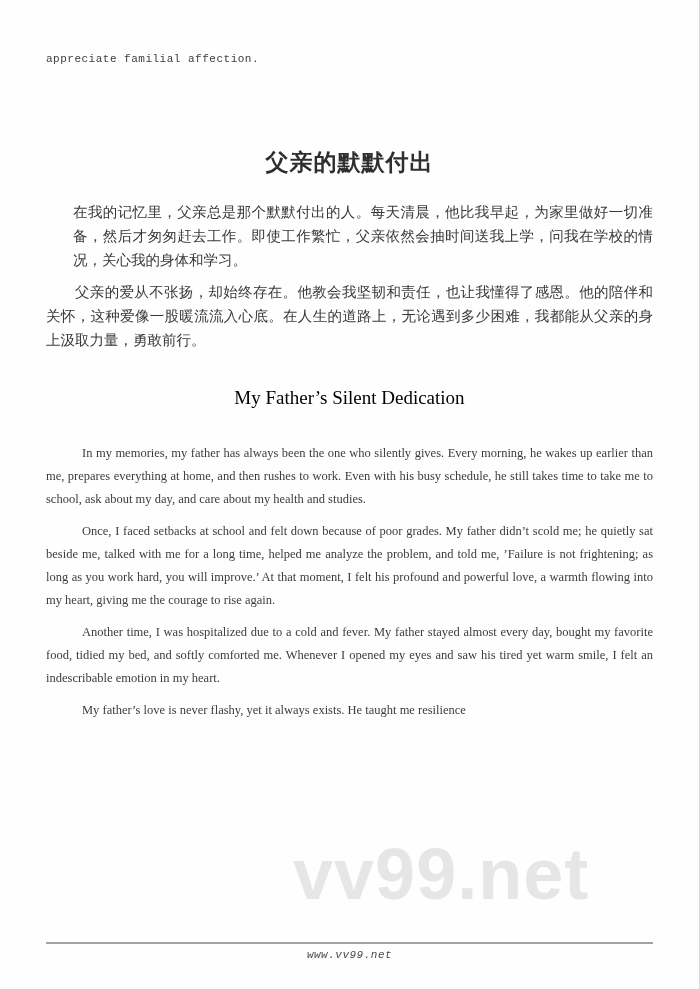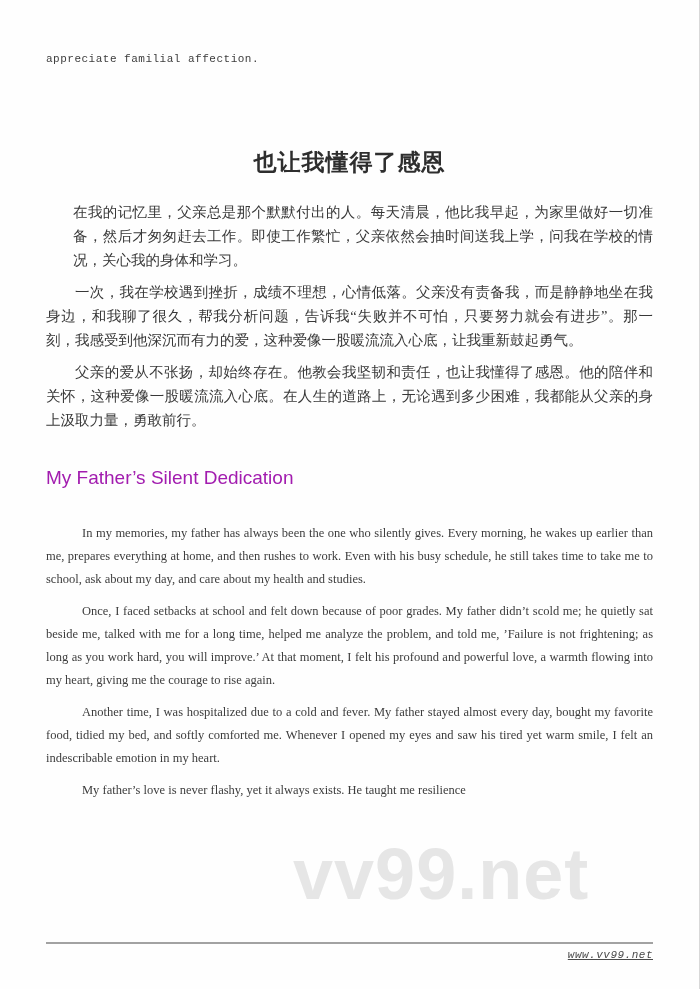--- a/index.html
+++ b/index.html
@@ -54,26 +54,26 @@
     margin-top: 22px;
     text-indent: 0;
     margin-left: 27px;
   }
   .zh.ind {
     text-indent: 2em;
   }
   
   .en-title {
     margin: 33px 0 0 0;
-    font-family: Liberation Sans, sans-serif;
+    font-family: Liberation Serif, serif;
     font-size: 19px;
     font-weight: normal;
     line-height: 26px;
-    text-align: left;
-    color: #a21caf;
+    text-align: center;
+    color: #000000;
   }
   .en {
     margin: 0 0 9px 0;
     font-family: Liberation Serif, serif;
     font-size: 12.5px;
     line-height: 23px;
     text-align: justify;
     text-indent: 36px;
     color: #3c3c3c;
   }
@@ -105,44 +105,42 @@
     left: 46px;
     right: 46px;
     top: 942px;
   }
   .footer-rule {
     height: 0;
     border-top: 2px solid #a2a2a2;
   }
   .footer-url {
     margin-top: 5px;
-    text-align: right;
+    text-align: center;
     font-family: "Liberation Mono", "DejaVu Sans Mono", monospace;
     font-style: italic;
     font-size: 11px;
     color: #4a4a4a;
     letter-spacing: 0.5px;
-    text-decoration: underline;
   }
 </style>
 </head>
 <body>
 
 <div class="page">
 
   <div class="watermark">vv99.net</div>
 
   <div class="content">
 
     <p class="cont">appreciate familial affection.</p>
 
-    <h1 class="zh-title">也让我懂得了感恩</h1>
+    <h1 class="zh-title">父亲的默默付出</h1>
 
     <p class="zh first">在我的记忆里，父亲总是那个默默付出的人。每天清晨，他比我早起，为家里做好一切准备，然后才匆匆赶去工作。即使工作繁忙，父亲依然会抽时间送我上学，问我在学校的情况，关心我的身体和学习。</p>
-    <p class="zh ind">一次，我在学校遇到挫折，成绩不理想，心情低落。父亲没有责备我，而是静静地坐在我身边，和我聊了很久，帮我分析问题，告诉我“失败并不可怕，只要努力就会有进步”。那一刻，我感受到他深沉而有力的爱，这种爱像一股暖流流入心底，让我重新鼓起勇气。</p>
     <p class="zh ind">父亲的爱从不张扬，却始终存在。他教会我坚韧和责任，也让我懂得了感恩。他的陪伴和关怀，这种爱像一股暖流流入心底。在人生的道路上，无论遇到多少困难，我都能从父亲的身上汲取力量，勇敢前行。</p>
 
     <h2 class="en-title">My Father’s Silent Dedication</h2>
 
     <p class="en first">In my memories, my father has always been the one who silently gives. Every morning, he wakes up earlier than me, prepares everything at home, and then rushes to work. Even with his busy schedule, he still takes time to take me to school, ask about my day, and care about my health and studies.</p>
     <p class="en">Once, I faced setbacks at school and felt down because of poor grades. My father didn’t scold me; he quietly sat beside me, talked with me for a long time, helped me analyze the problem, and told me, ’Failure is not frightening; as long as you work hard, you will improve.’ At that moment, I felt his profound and powerful love, a warmth flowing into my heart, giving me the courage to rise again.</p>
     <p class="en">Another time, I was hospitalized due to a cold and fever. My father stayed almost every day, bought my favorite food, tidied my bed, and softly comforted me. Whenever I opened my eyes and saw his tired yet warm smile, I felt an indescribable emotion in my heart.</p>
     <p class="en last">My father’s love is never flashy, yet it always exists. He taught me resilience</p>
 
   </div>

